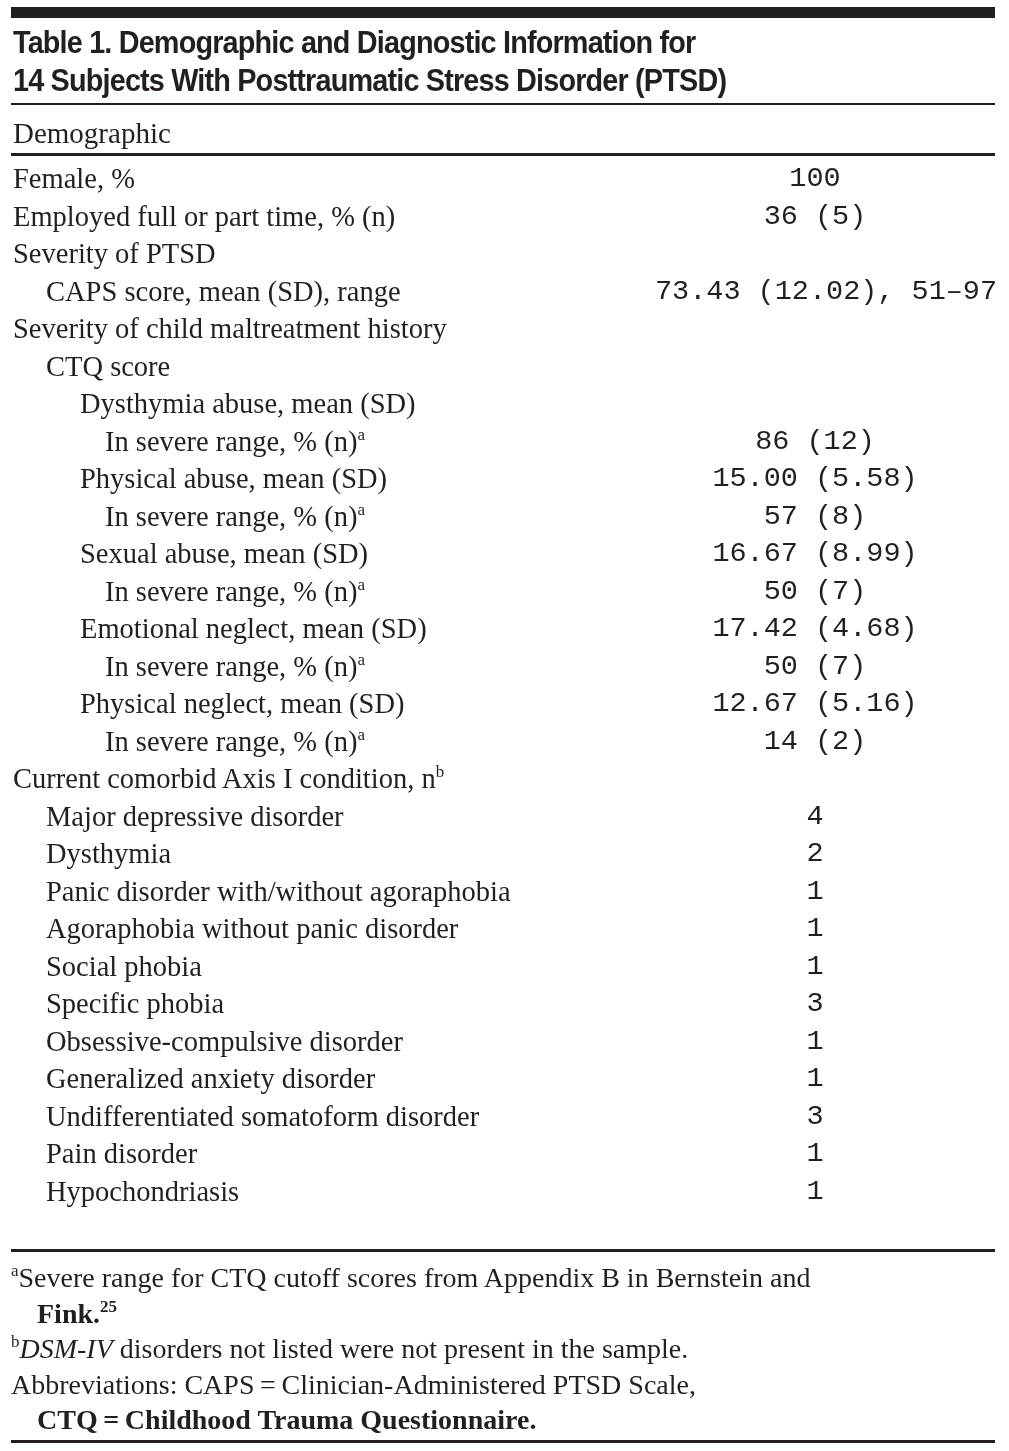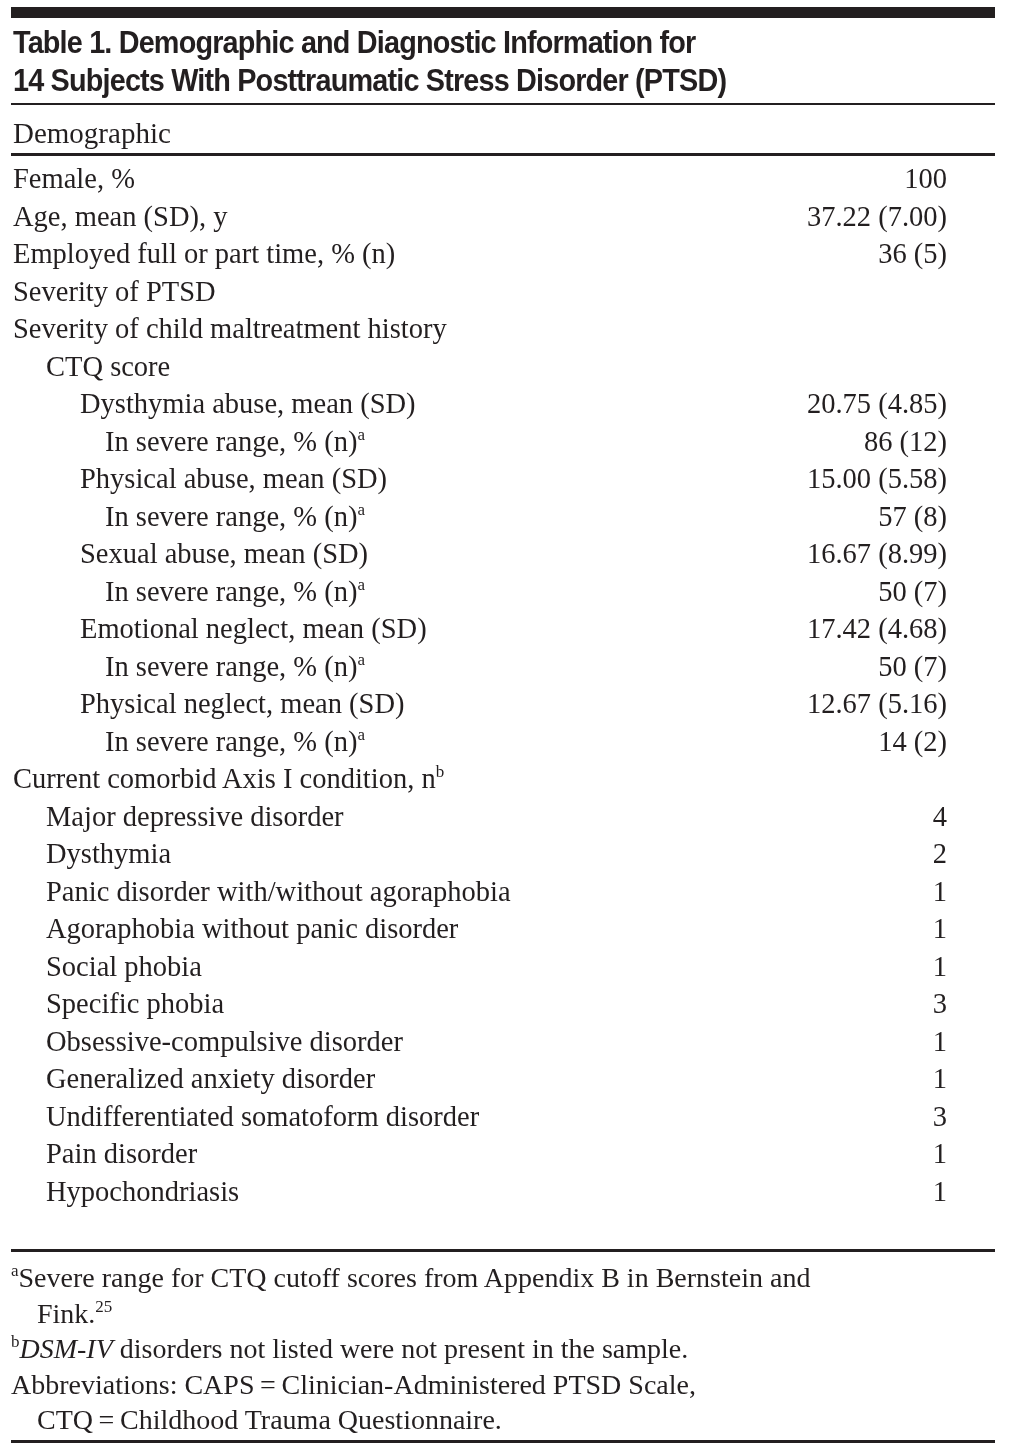--- a/index.html
+++ b/index.html
@@ -12,27 +12,27 @@
   .rule { position: absolute; left: 0; width: 984px; background: #231f20; }
   .rule.thin { height: 2px; }
   .rule.med { height: 3px; }
   .hdr { position: absolute; left: 0; top: 115px; width: 984px; height: 36px;
     font-family: "Liberation Serif", serif; font-size: 29px; line-height: 36px; }
   .hdr .lbl { position: absolute; left: 2px; top: 0; text-align: right; }
   .hdr .val { position: absolute; left: 686px; width: 240px; text-align: center; top: 0; }
   .rows { position: absolute; left: 0; top: 160px; width: 984px; }
   .row { position: relative; height: 37.5px; font-family: "Liberation Serif", serif; font-size: 28.5px; line-height: 37.5px; }
   .row .lbl { position: absolute; top: 0; white-space: nowrap; }
-  .row .val { position: absolute; left: 616px; width: 320px; text-align: right; top: 0; white-space: nowrap; }
+  .row .val { position: absolute; left: 644px; width: 320px; text-align: center; top: 0; white-space: nowrap; font-family: Liberation Mono, monospace; }
   .l0 { left: 2px; } .l1 { left: 35px; } .l2 { left: 69px; } .l3 { left: 94px; }
   sup { font-size: 17px; line-height: 0; vertical-align: 11px; }
   .foot { position: absolute; left: 0; top: 1260px; width: 984px;
     font-family: "Liberation Serif", serif; font-size: 28px; line-height: 35.5px; }
   .foot .fl { white-space: nowrap; }
-  .foot .ind { padding-left: 26px; }
+  .foot .ind { padding-left: 26px; font-weight: bold; }
   .foot i { font-style: italic; }
 </style>
 </head>
 <body>
 
 <div class="wrap">
   <div class="topbar"></div>
   <div class="title">
     <div>Table 1. Demographic  and Diagnostic Information for</div>
     <div>14 Subjects With Posttraumatic Stress Disorder (PTSD)</div>
@@ -42,42 +42,41 @@
     <span class="lbl">Demographic</span>
   </div>
   <div class="rule med" style="top:153px"></div>
 
   <div class="rows" id="rows">
       <div class="row">
         <span class="lbl l0"><span>Female, %</span></span>
         <span class="val">100</span>
       </div>
       <div class="row">
-        <span class="lbl l0"><span>Age, mean (SD), y</span></span>
-        <span class="val">37.22 (7.00)</span>
-      </div>
-      <div class="row">
         <span class="lbl l0"><span>Employed full or part time, % (n)</span></span>
         <span class="val">36 (5)</span>
       </div>
       <div class="row">
         <span class="lbl l0"><span>Severity of PTSD</span></span>
         <span class="val"></span>
+      </div>
+      <div class="row">
+        <span class="lbl l1"><span>CAPS score, mean (SD), range</span></span>
+        <span class="val">73.43 (12.02), 51–97</span>
       </div>
       <div class="row">
         <span class="lbl l0"><span>Severity of child maltreatment history</span></span>
         <span class="val"></span>
       </div>
       <div class="row">
         <span class="lbl l1"><span>CTQ score</span></span>
         <span class="val"></span>
       </div>
       <div class="row">
         <span class="lbl l2"><span>Dysthymia abuse, mean (SD)</span></span>
-        <span class="val">20.75 (4.85)</span>
       </div>
       <div class="row">
         <span class="lbl l3"><span>In severe range, % (n)</span><sup>a</sup></span>
         <span class="val">86 (12)</span>
       </div>
       <div class="row">
         <span class="lbl l2"><span>Physical abuse, mean (SD)</span></span>
         <span class="val">15.00 (5.58)</span>
       </div>
       <div class="row">

